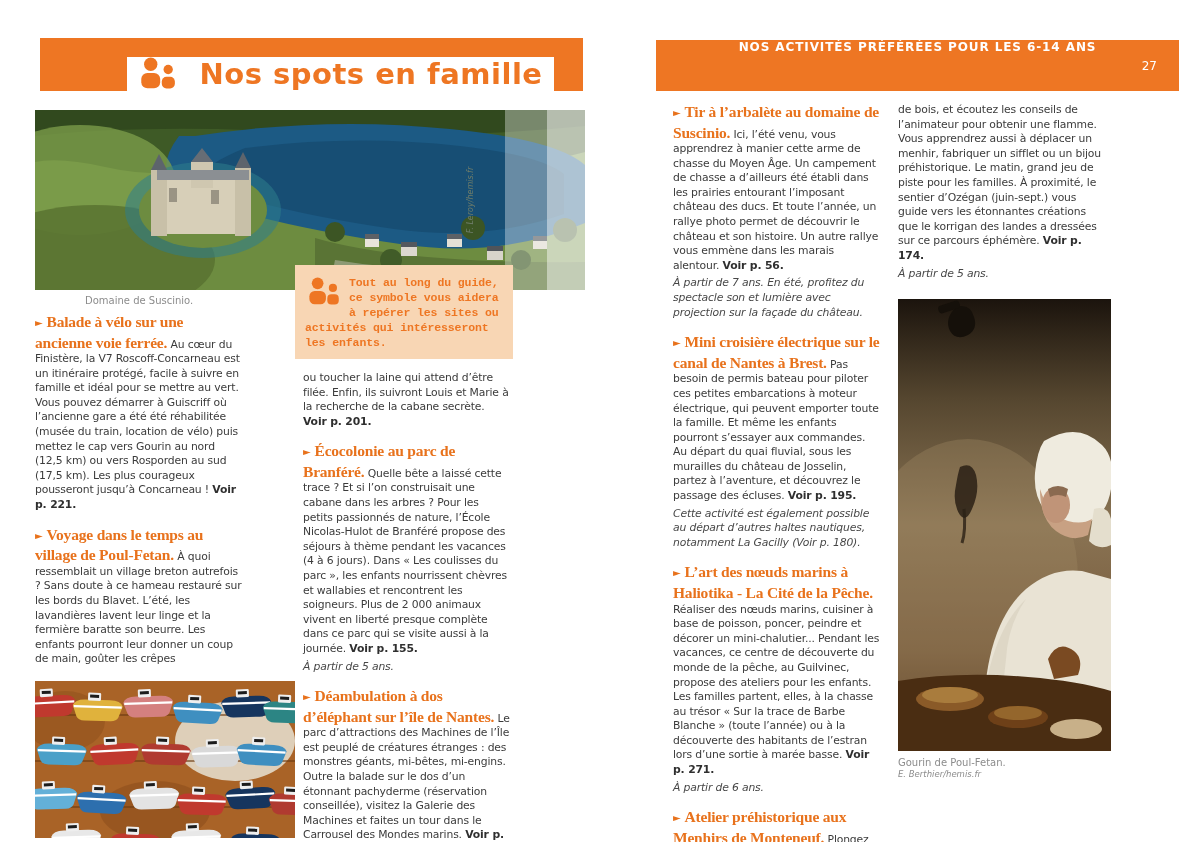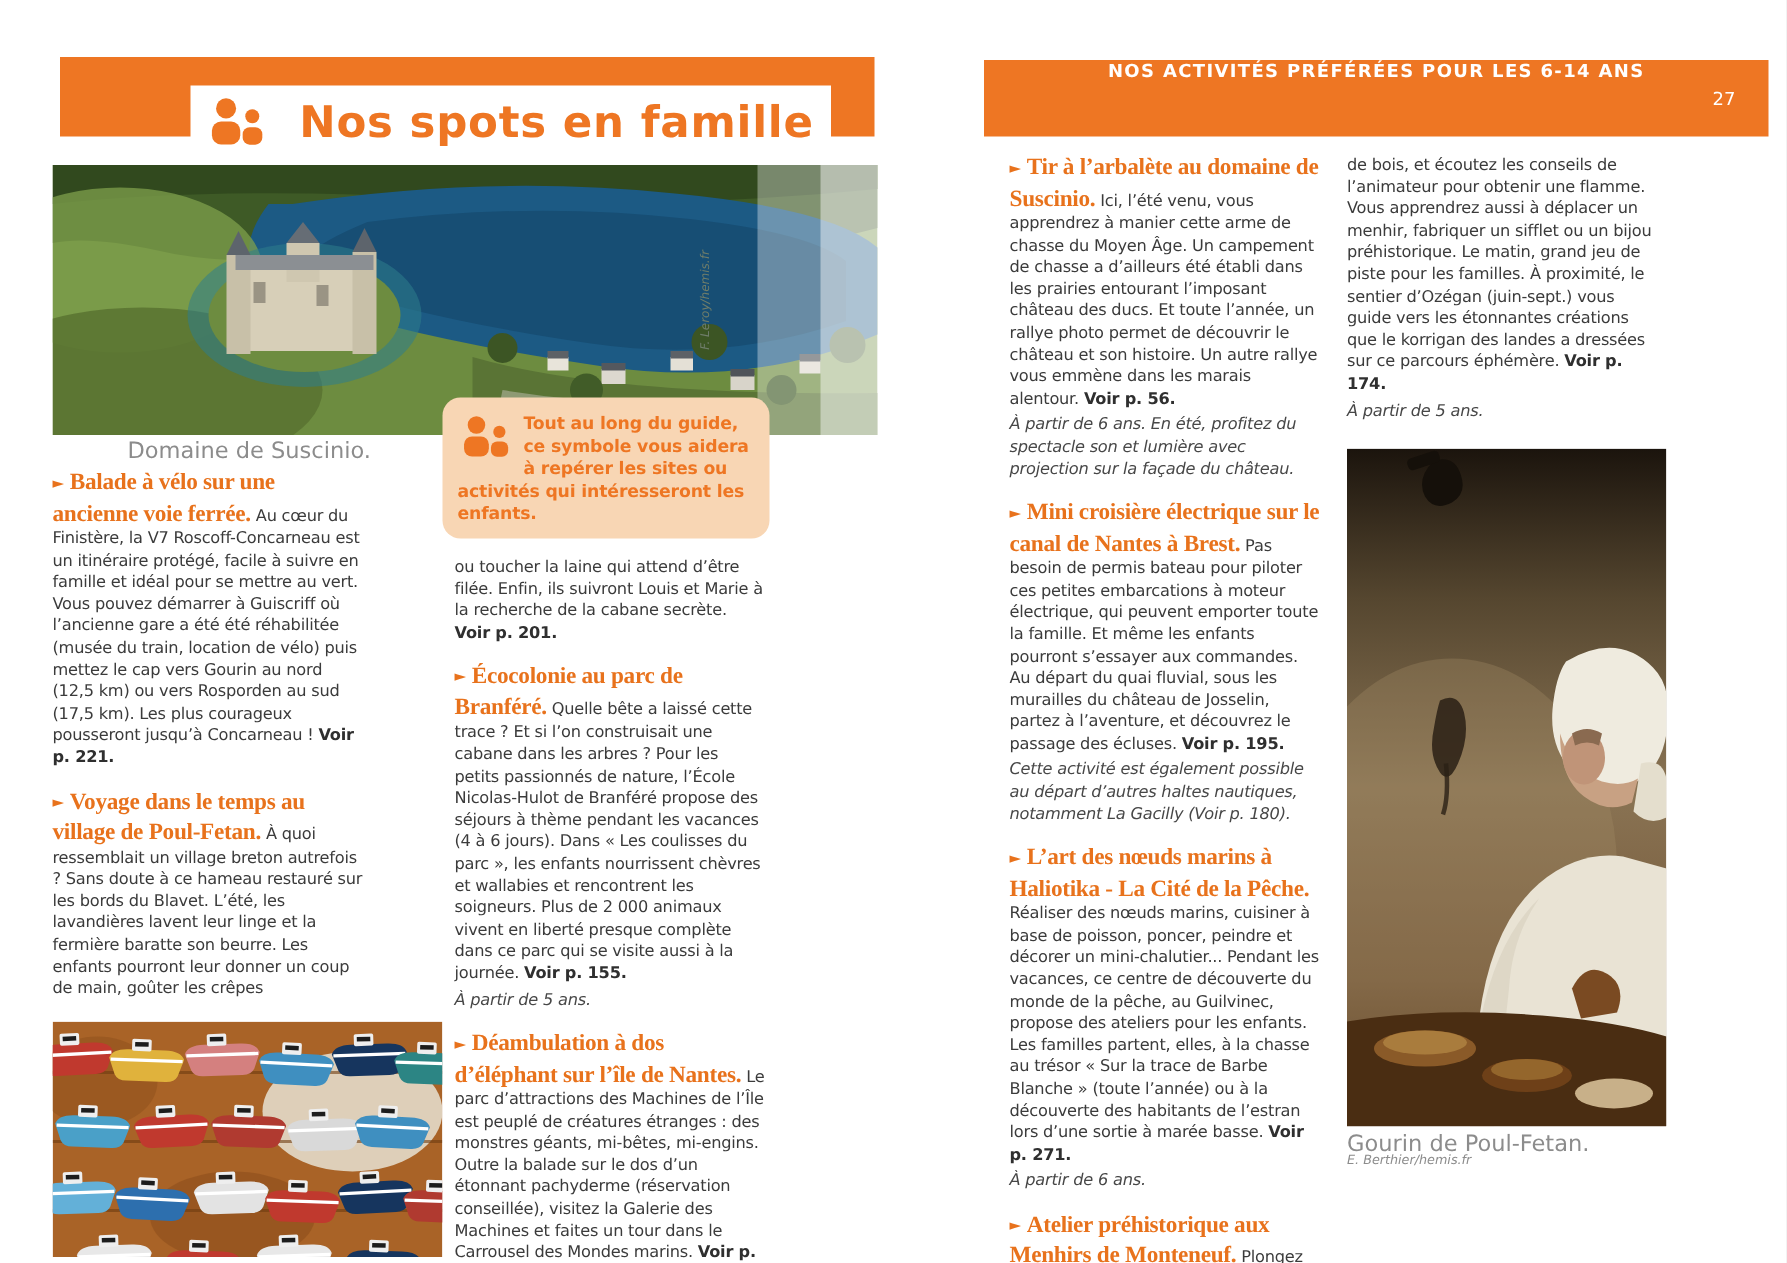--- a/index.html
+++ b/index.html
@@ -13,27 +13,27 @@
   .article{margin-bottom:13px;}
   .article p{margin:0;}
   .atitle{
     font-family:"Liberation Serif","DejaVu Serif",serif;
     font-weight:bold;color:#e8721c;font-size:15.5px;line-height:18.5px;
     letter-spacing:-0.2px;
   }
   .arrow{font-size:10px;margin-right:4px;position:relative;top:-1px;font-family:"DejaVu Sans",sans-serif;}
   .see{font-weight:bold;color:#2f2f2f;}
   .note{font-style:italic;color:#474747;margin-top:3px !important;}
-  .caption{font-size:15px;line-height:13px;color:#8c8c8c;letter-spacing:0;}
+  .caption{font-size:10px;line-height:13px;color:#8c8c8c;letter-spacing:0;}
   .credit{font-size:8.5px;line-height:11px;color:#8c8c8c;font-style:italic;}
   
   .lp-bar{position:absolute;left:40px;top:38px;width:543px;height:53px;background:#ee7623;}
   .lp-titlebox{
     position:absolute;left:127px;top:57px;width:427px;height:47px;background:#ffffff;
-    display:flex;align-items:center;justify-content:center;gap:21px;
+    display:flex;justify-content:center;gap:21px;
   }
   .lp-title{
     font-size:29px;font-weight:bold;color:#ee7623;letter-spacing:0.5px;
     margin:0;white-space:nowrap;
   }
   
   .rp-bar{
     position:absolute;left:632px;top:40px;width:523px;height:51px;background:#ee7623;
     display:flex;align-items:flex-start;justify-content:center;margin-left:24px;
   }
@@ -43,21 +43,21 @@
   .hero{position:absolute;left:35px;top:110px;width:550px;height:180px;overflow:hidden;}
   .hero svg{display:block;}
   .hero-credit{
     position:absolute;right:82px;top:50%;transform:translateY(-50%) rotate(-90deg);
     transform-origin:center;font-size:8px;color:#6f7d6a;font-style:italic;white-space:nowrap;
   }
   .hero-caption{position:absolute;left:85px;top:294px;}
   
   .lcol2{position:absolute;left:295px;top:265px;width:218px;z-index:5;}
   .callout{
-    background:#f8d6b4;border-radius:12px;padding:10px 10px 9px 10px;margin-bottom:12px;
+    background:#f8d6b4;border-radius:0;padding:10px 10px 9px 10px;margin-bottom:12px;font-family:Liberation Mono, monospace;
   }
   .callout p{
     margin:0;color:#ee7623;font-weight:bold;font-size:11.5px;line-height:15px;letter-spacing:-0.1px;
   }
   .callout .cicon{float:left;margin:2px 8px 2px 2px;}
   .lcol2-inner{margin-left:8px;width:208px;}
   
   .lcol1{position:absolute;left:35px;top:313px;width:260px;}
   .lcol1-inner{width:208px;}
   .boats{width:260px;height:157px;margin-top:14px;overflow:hidden;}
@@ -224,21 +224,21 @@
 
   <div class="rp-bar">
     <h2 class="rp-title">NOS ACTIVITÉS PRÉFÉRÉES POUR LES 6-14 ANS</h2>
     <span class="rp-pagenum">27</span>
   </div>
 
   <div class="rcol1 body-txt">
     <div class="article">
       <p><span class="atitle"><span class="arrow">►</span><span>Tir à l’arbalète au domaine de Suscinio.</span></span>
       <span>Ici, l’été venu, vous apprendrez à manier cette arme de chasse du Moyen Âge. Un campement de chasse a d’ailleurs été établi dans les prairies entourant l’imposant château des ducs. Et toute l’année, un rallye photo permet de découvrir le château et son histoire. Un autre rallye vous emmène dans les marais alentour. </span><span class="see">Voir p. 56.</span></p>
-      <p class="note">À partir de 6 ans. En été, profitez du spectacle son et lumière avec projection sur la façade du château.</p>
+      <p class="note">À partir de 7 ans. En été, profitez du spectacle son et lumière avec projection sur la façade du château.</p>
     </div>
     <div class="article">
       <p><span class="atitle"><span class="arrow">►</span><span>Mini croisière électrique sur le canal de Nantes à Brest.</span></span>
       <span>Pas besoin de permis bateau pour piloter ces petites embarcations à moteur électrique, qui peuvent emporter toute la famille. Et même les enfants pourront s’essayer aux commandes. Au départ du quai fluvial, sous les murailles du château de Josselin, partez à l’aventure, et découvrez le passage des écluses. </span><span class="see">Voir p. 195.</span></p>
       <p class="note">Cette activité est également possible au départ d’autres haltes nautiques, notamment La Gacilly (Voir p. 180).</p>
     </div>
     <div class="article">
       <p><span class="atitle"><span class="arrow">►</span><span>L’art des nœuds marins à Haliotika - La Cité de la Pêche.</span></span>
       <span>Réaliser des nœuds marins, cuisiner à base de poisson, poncer, peindre et décorer un mini-chalutier... Pendant les vacances, ce centre de découverte du monde de la pêche, au Guilvinec, propose des ateliers pour les enfants. Les familles partent, elles, à la chasse au trésor « Sur la trace de Barbe Blanche » (toute l’année) ou à la découverte des habitants de l’estran lors d’une sortie à marée basse. </span><span class="see">Voir p. 271.</span></p>
       <p class="note">À partir de 6 ans.</p>

